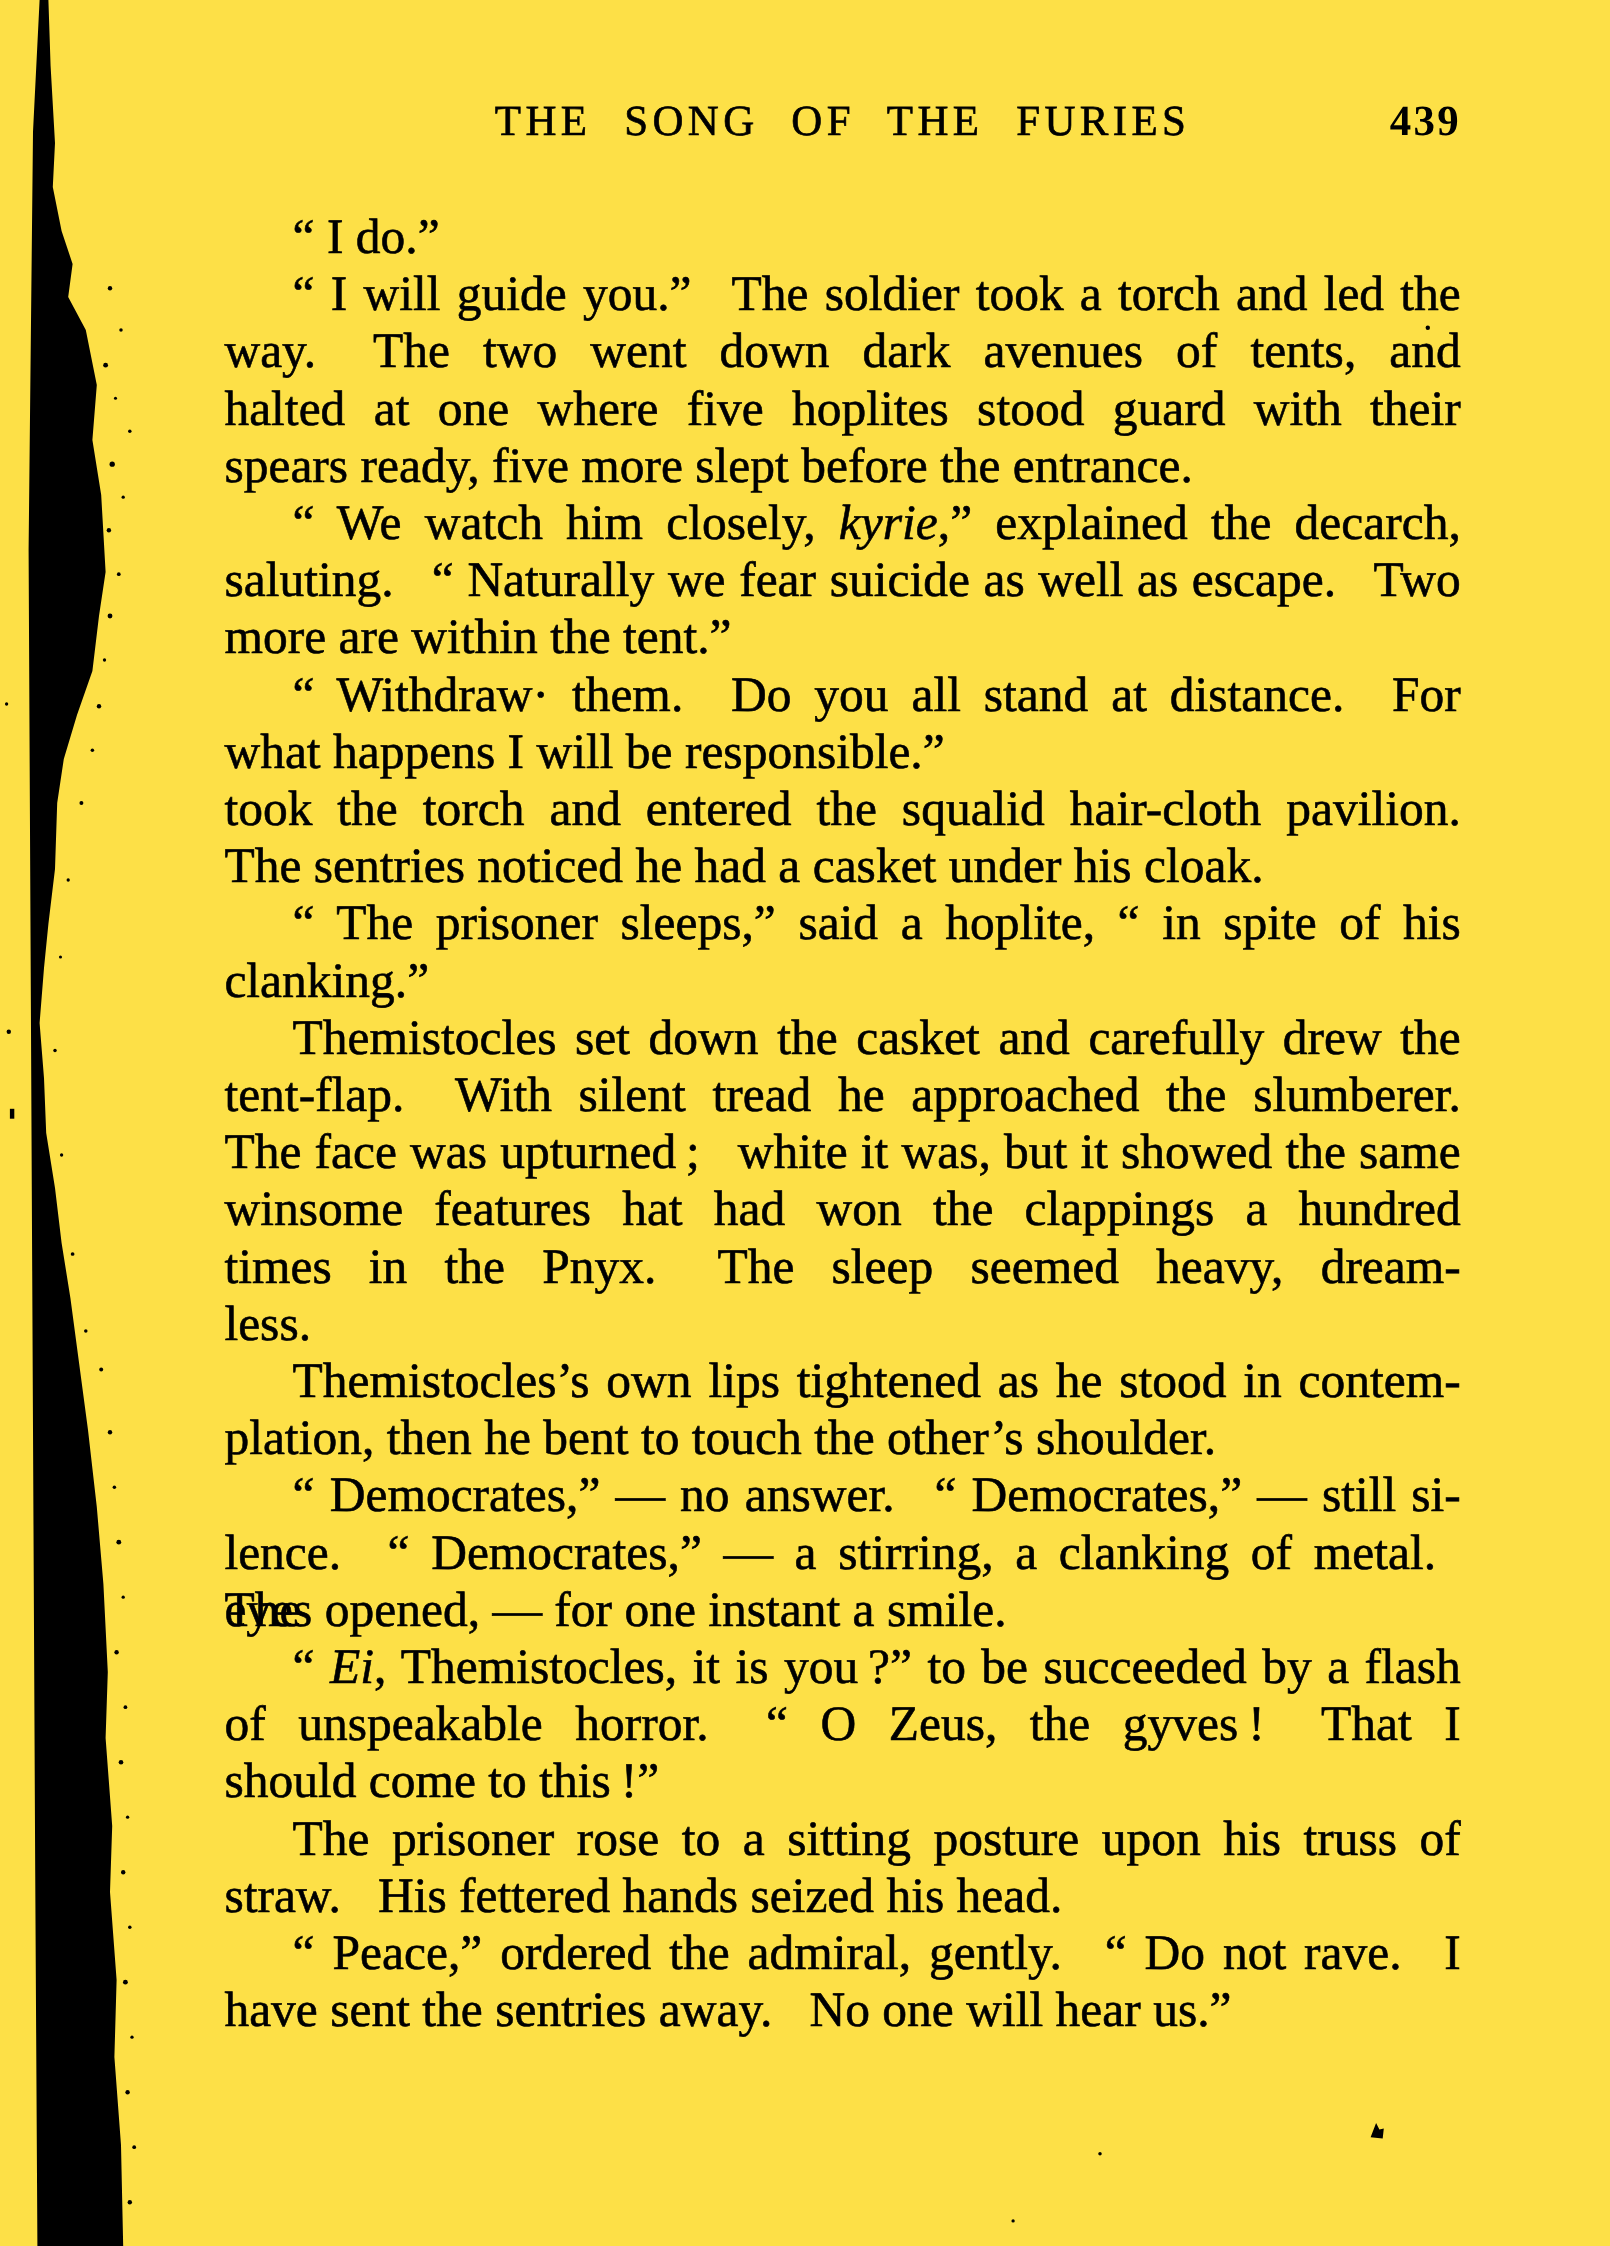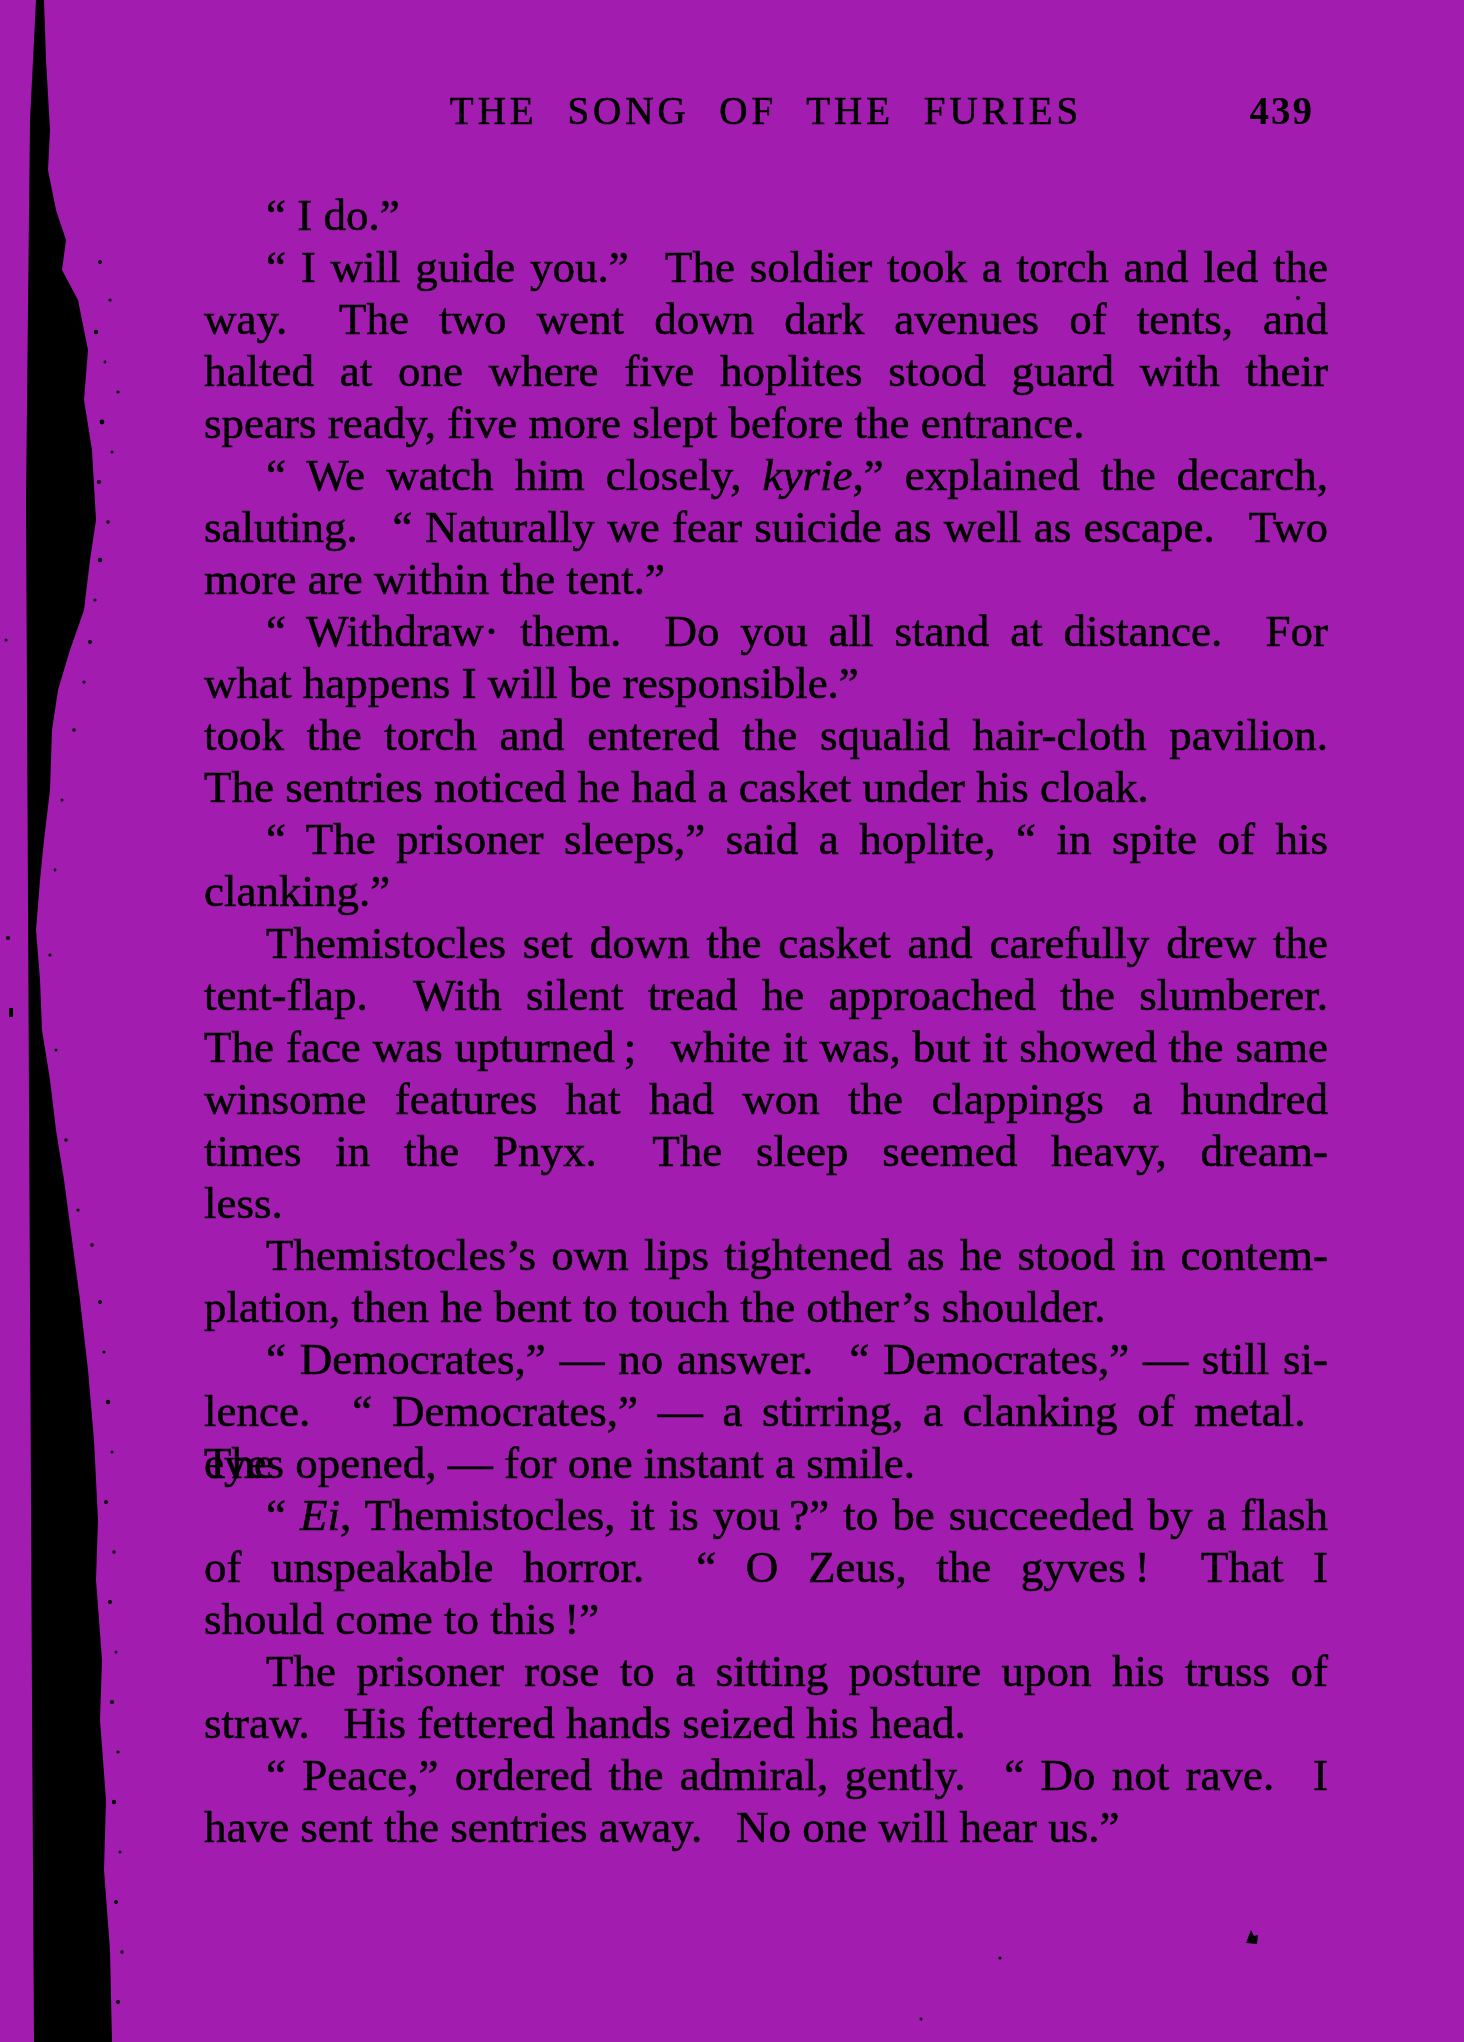--- a/index.html
+++ b/index.html
@@ -1,19 +1,19 @@
 <!DOCTYPE html>
 <html><head>
 <meta charset="utf-8">
 <style>
   html,body{margin:0;padding:0;background:#777;}
   .screen{
     position:relative;
     width:1464px;height:2042px;
-    background:#a21caf;
+    background:#fde047;
     overflow:hidden;
     font-family:"Liberation Serif", serif;
     color:#000;
   }
   
   .running-head{
     position:absolute;
     left:204px;top:88px;width:1124px;height:46px;
   }
   .head-title{
@@ -21,21 +21,21 @@
     left:0;right:0;top:0;
     text-align:center;
     font-size:39px;line-height:46px;
     letter-spacing:4px;
     word-spacing:16px;
     -webkit-text-stroke:0.6px #000;
     white-space:nowrap;
   }
   .head-folio{
     position:absolute;
-    right:14px;top:0;
+    right:0;top:0;
     font-size:39px;line-height:46px;
     font-weight:700;
     letter-spacing:2px;
   }
   
   .body-text{
     position:absolute;
     left:204px;top:189px;width:1124px;
     font-size:45px;
     line-height:52px;

